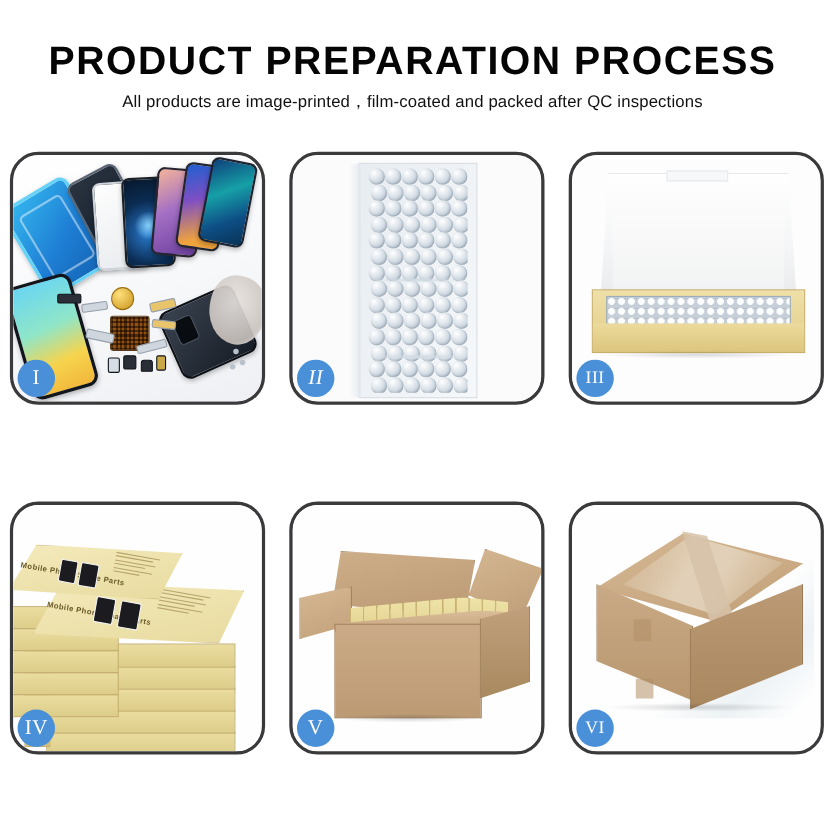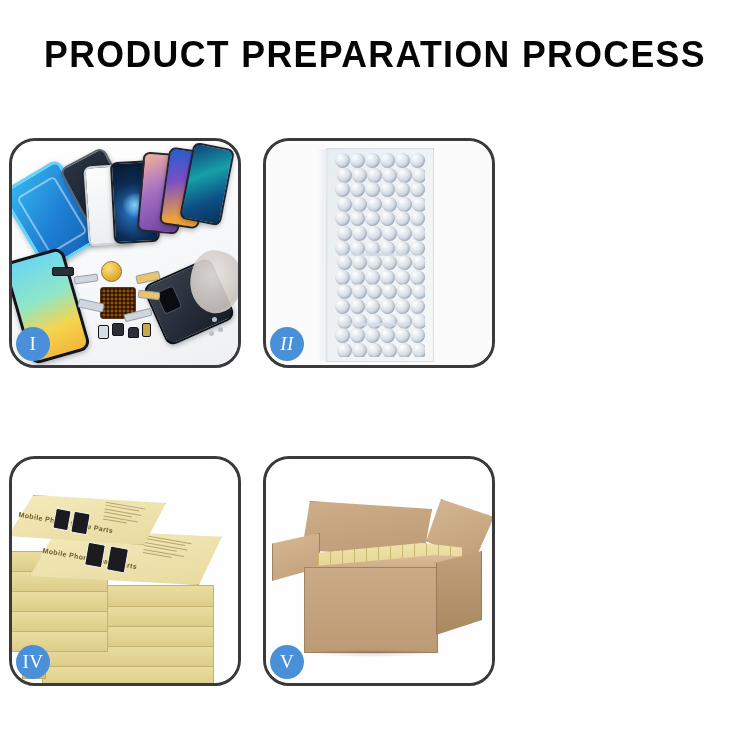--- a/index.html
+++ b/index.html
@@ -242,20 +242,21 @@
   .c6wrap{position:absolute;left:14px;top:18px;width:206px;height:176px;
     background:linear-gradient(135deg,rgba(255,255,255,0) 60%,rgba(222,232,238,.55) 78%,rgba(255,255,255,0) 95%);}
 </style>
 </head>
 <body>
 
 <div class="page">
 
   <div class="header">
     <h1 class="title">PRODUCT PREPARATION PROCESS</h1>
+    <p class="subtitle">All products are image-printed，film-coated and packed after QC inspections</p>
   </div>
 
   <div class="grid">
 
     <div class="panel p1">
       <div class="pinner">
         <div class="scene1">
           <div class="ph adh"></div>
           <div class="ph scr-lcd"></div>
           <div class="ph glass"></div>
@@ -377,20 +378,34 @@
                 <div class="bub" style="left: 77px; top: 189.8px;"></div>
               </div>
             <div class="seam a"></div>
             <div class="seam b"></div>
           </div>
         </div>
       </div>
       <div class="badge">II</div>
     </div>
 
+    <div class="panel p3">
+      <div class="pinner">
+        <div class="scene3">
+          <div class="lid3"></div>
+          <div class="lidtab"></div>
+          <div class="base3">
+            <div class="bubwrap3"></div>
+            <div class="base3face"></div>
+          </div>
+          <div class="sh3"></div>
+        </div>
+      </div>
+      <div class="badge wide">III</div>
+    </div>
 
     <div class="panel p4">
       <div class="pinner">
         <div class="scene4">
           <div class="stackwrap" id="stackwrap">
               <div class="kfront" style="left: 34px; top: 196px; width: 170px; height: 20px;"></div>
               <div class="kside" style="left: 14px; top: 188px; width: 22px; height: 20px; clip-path: polygon(0px 38%, 100% 0px, 100% 100%, 0px 100%);"></div>
               <div class="kfront" style="left: 34px; top: 176px; width: 170px; height: 20px;"></div>
               <div class="kside" style="left: 14px; top: 168px; width: 22px; height: 20px; clip-path: polygon(0px 38%, 100% 0px, 100% 100%, 0px 100%);"></div>
               <div class="kfront" style="left: 34px; top: 156px; width: 170px; height: 20px;"></div>
@@ -456,15 +471,31 @@
             </div>
           <div class="c5rim"></div>
           <div class="c5front"></div>
           <div class="c5side"></div>
           <div class="c5shadow"></div>
         </div>
       </div>
       <div class="badge">V</div>
     </div>
 
+    <div class="panel p6">
+      <div class="pinner">
+        <div class="scene6">
+          <div class="c6wrap"></div>
+          <div class="c6top"></div>
+          <div class="c6tape"></div>
+          <div class="c6tapeband"></div>
+          <div class="c6left"></div>
+          <div class="c6right"></div>
+          <div class="c6tab" style="left:56px;top:104px;width:16px;height:20px;"></div>
+          <div class="c6tab" style="left:58px;top:158px;width:16px;height:18px;"></div>
+          <div class="c6sh"></div>
+        </div>
+      </div>
+      <div class="badge wide">VI</div>
+    </div>
 
   </div>
 </div>
 
 </body></html>

